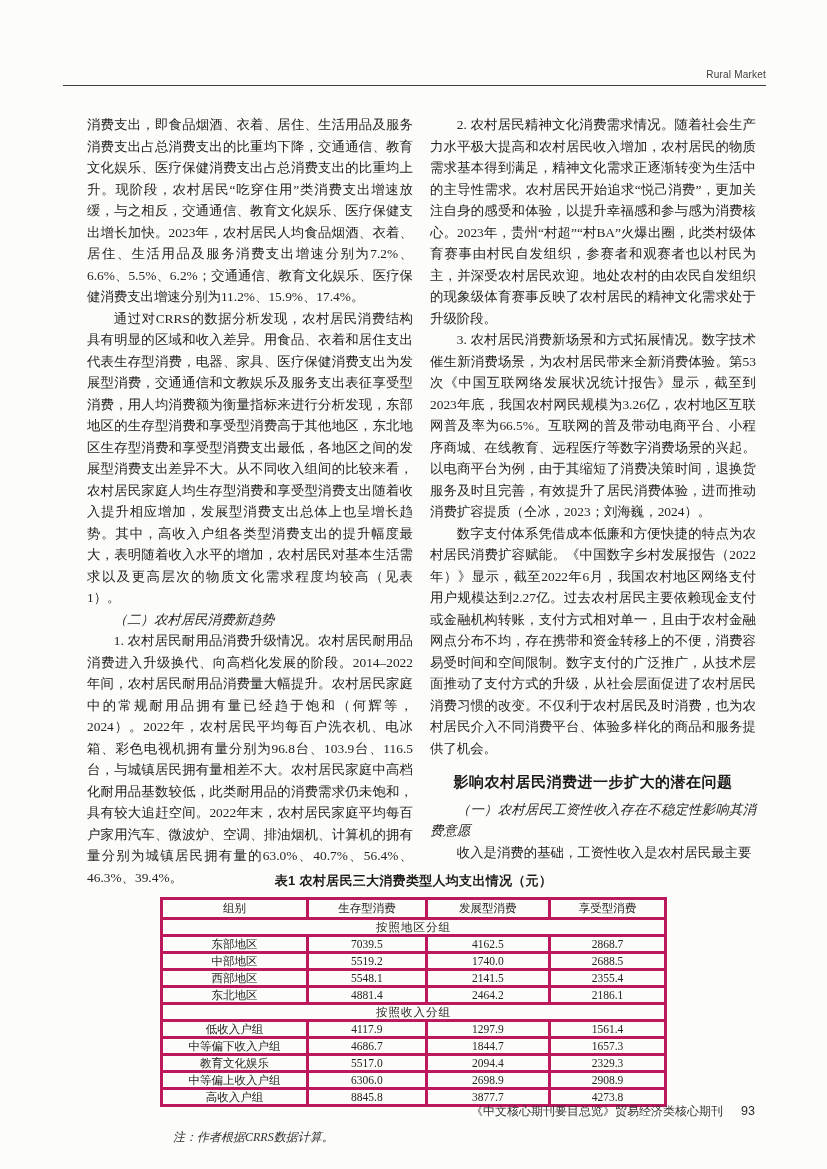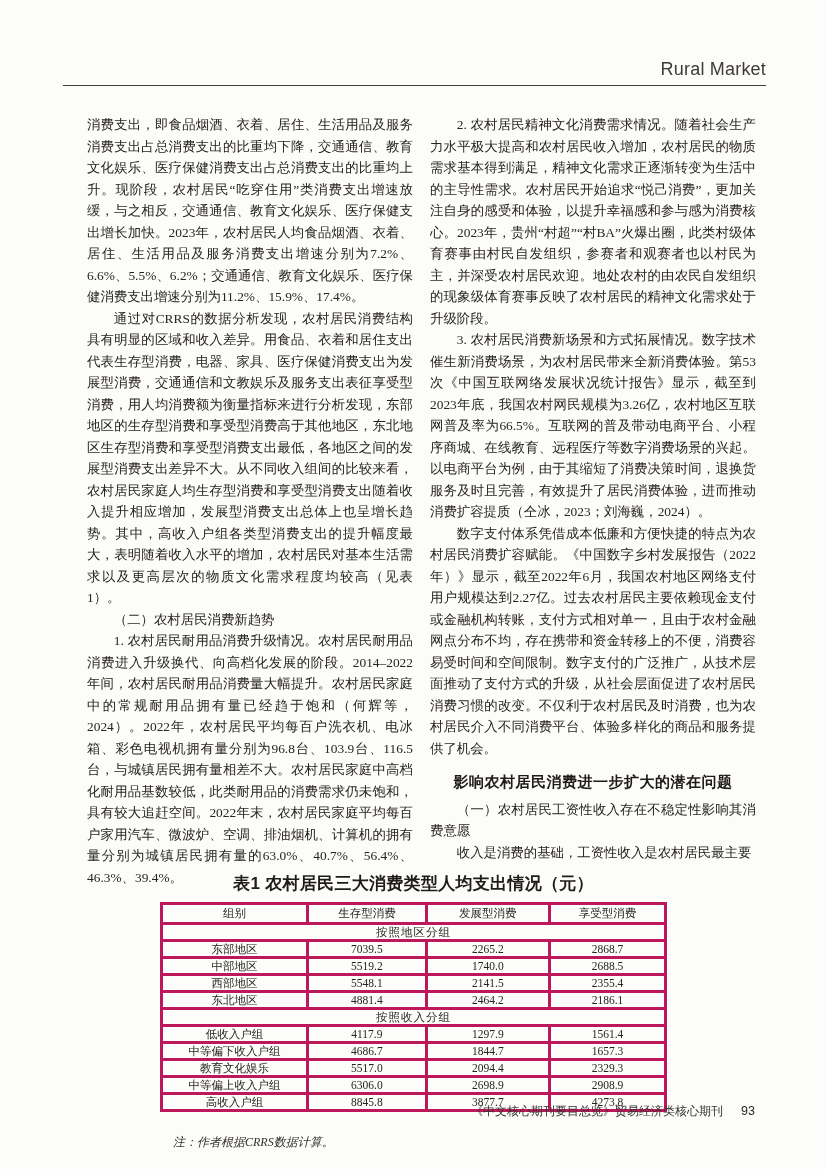--- a/index.html
+++ b/index.html
@@ -11,45 +11,45 @@
   }
   
   .pagehead {
     position:absolute; left:63px; top:58px; width:703px; height:28px;
     border-bottom:1.4px solid #413d3a;
     display:flex; align-items:flex-end; justify-content:flex-end;
     padding-bottom:5px; box-sizing:border-box;
   }
   .pagehead span {
     font-family:"Liberation Sans","DejaVu Sans",sans-serif;
-    font-size:18px; color:#3f3b38; letter-spacing:.2px;
+    font-size:10px; color:#3f3b38; letter-spacing:.2px;
   }
   
   .columns {
     position:absolute; left:87px; top:114px; width:669px;
     display:flex; gap:17px;
   }
   .col {
     width:326px; flex:0 0 326px;
     font-size:13.4px; line-height:21.5px;
     text-align:justify; text-justify:inter-character;
   }
   .col p { margin:0; text-indent:2em; }
   .col p.cont { text-indent:0; }
-  .kai { }
+  .kai { font-style:italic; }
   .sec-heading {
     margin:12px 0 6px; text-indent:0; text-align:center;
     font-family:"Liberation Sans","DejaVu Sans",sans-serif;
     font-weight:bold; font-size:15px; letter-spacing:.5px; color:#1f1b18;
   }
   
   .table-block { position:absolute; left:160px; top:872px; width:507px; }
   .table-caption {
     text-align:center; font-family:"Liberation Sans","DejaVu Sans",sans-serif;
-    font-weight:bold; font-size:17px; color:#1f1b18; margin-bottom:7px;
+    font-weight:bold; font-size:13px; color:#1f1b18; margin-bottom:7px;
     letter-spacing:.3px;
   }
   table.data {
     width:100%; border-collapse:collapse; table-layout:fixed;
     border:1.5px solid #343434; font-size:11.5px; color:#272320;
   }
   table.data th, table.data td {
     border:3px solid #be185d; text-align:center; vertical-align:middle;
     padding:0; height:14px; line-height:13px; font-weight:normal;
     overflow:hidden; white-space:nowrap;
@@ -111,21 +111,21 @@
           <th>生存型消费</th>
           <th>发展型消费</th>
           <th>享受型消费</th>
         </tr>
         <tr class="group">
           <td colspan="4">按照地区分组</td>
         </tr>
         <tr>
           <td>东部地区</td>
           <td>7039.5</td>
-          <td>2265.2</td>
+          <td>4162.5</td>
           <td>2868.7</td>
         </tr>
         <tr>
           <td>中部地区</td>
           <td>5519.2</td>
           <td>1740.0</td>
           <td>2688.5</td>
         </tr>
         <tr>
           <td>西部地区</td>

